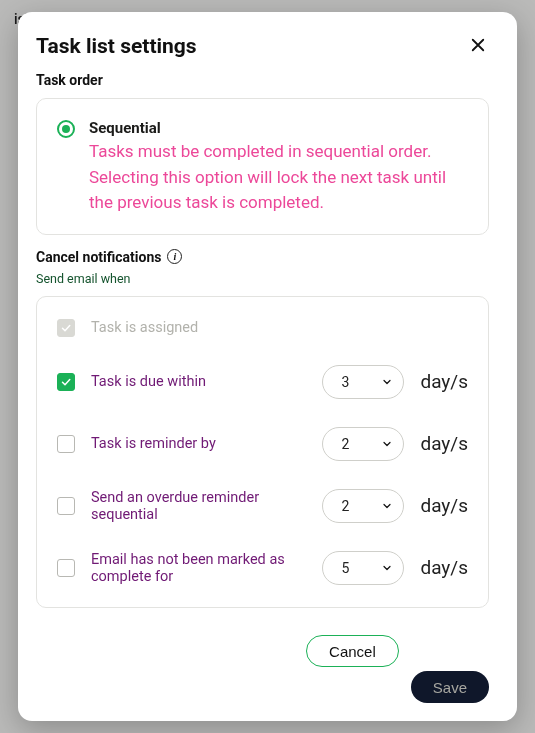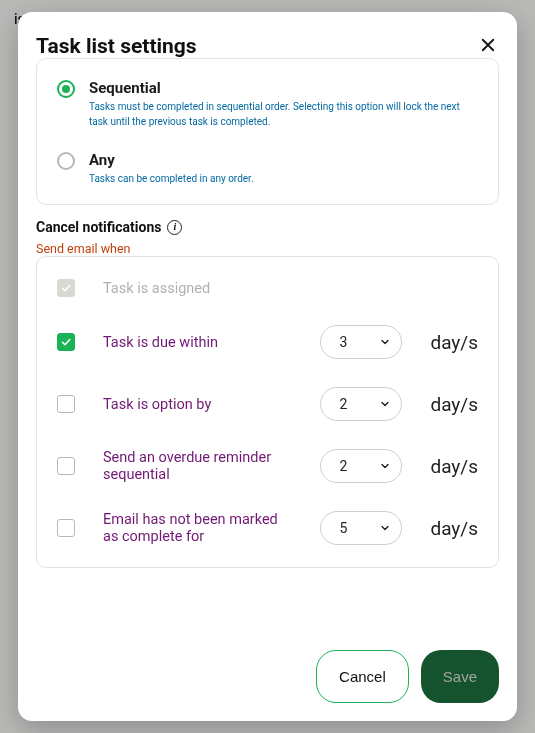--- a/index.html
+++ b/index.html
@@ -32,21 +32,21 @@
   }
   .modal {
     position: absolute;
     left: 18px;
     right: 18px;
     top: 12px;
     bottom: 12px;
     background: #fff;
     border-radius: 14px;
     box-shadow: 0 8px 30px rgba(0,0,0,0.25);
-    padding: 22px 18px 18px 18px;
+    padding: 22px 28px 18px 18px;
     display: flex;
     flex-direction: column;
     overflow: hidden;
   }
   .modal-header {
     display: flex;
     justify-content: space-between;
     align-items: flex-start;
   }
   .modal-title {
@@ -66,26 +66,27 @@
     font-size: 14px;
     font-weight: 700;
     color: #111;
     margin-top: 14px;
     display: flex;
     align-items: center;
     gap: 6px;
   }
   .subcaption {
     font-size: 12.5px;
-    color: #c2410c;
+    color: #14532d;
     margin-top: 6px;
   }
   .panel {
     border: 1px solid #e3e3e0;
     border-radius: 10px;
+    margin-top: 10px;
     padding: 8px 0;
   }
   .radio-row {
     display: flex;
     gap: 14px;
     padding: 12px 20px 10px 20px;
     cursor: pointer;
   }
   .radio-outer {
     flex: 0 0 auto;
@@ -105,42 +106,42 @@
     width: 8px; height: 8px;
     border-radius: 50%;
     background: #1bb157;
   }
   .radio-text .r-title {
     font-weight: 700;
     font-size: 15px;
     color: #1b1b19;
   }
   .radio-text .r-desc {
-    color: #0369a1;
-    font-size: 10px;
+    color: #ec4899;
+    font-size: 17px;
     line-height: 1.5;
     margin-top: 2px;
   }
   .info-icon {
     width: 15px; height: 15px;
     border: 1.4px solid #222;
     border-radius: 50%;
     display: inline-flex;
     align-items: center;
     justify-content: center;
     font-size: 10px;
     font-weight: 700;
     font-style: italic;
     font-family: Georgia, serif;
     line-height: 1;
   }
   .notify-row {
     display: flex;
     align-items: center;
-    gap: 28px;
+    gap: 16px;
     padding: 14px 20px;
   }
   .checkbox {
     flex: 0 0 auto;
     width: 18px; height: 18px;
     border: 1.5px solid #b8b8b3;
     border-radius: 3px;
     display: flex;
     align-items: center;
     justify-content: center;
@@ -188,35 +189,36 @@
   .footer {
     margin-top: auto;
     padding-top: 20px;
     display: flex;
     justify-content: flex-end;
     gap: 12px;
   }
   .btn {
     font-size: 15px;
     border-radius: 20px;
-    height: 53px;
+    height: 32px;
     padding: 0 22px;
     cursor: pointer;
     font-weight: 500;
   }
   .btn-cancel {
     background: #fff;
     border: 1.5px solid #1bb157;
     color: #111;
   }
   .btn-save {
-    background: #14532d;
+    background: #0f172a;
     border: none;
     color: #a6a6a0;
     cursor: default;
+    margin-top: 36px;
   }
 </style>
 </head>
 <body>
 
 <div class="bg-page">
   <div class="bg-fragment">isible to task owners and any watchers assigned to it.</div>
 </div>
 
 <div class="overlay"></div>
@@ -225,38 +227,32 @@
 
   <div class="modal-header">
     <h1 class="modal-title">Task list settings</h1>
     <button class="close-btn" aria-label="Close">
       <svg viewBox="0 0 24 24">
           <path d="M5 5 L19 19 M19 5 L5 19" stroke="#111" stroke-width="2.4" stroke-linecap="round" fill="none"></path>
         </svg>
     </button>
   </div>
 
+  <div class="section-label">Task order</div>
 
   <div class="panel">
 
     <label class="radio-row">
       <span class="radio-outer selected"></span>
       <span class="radio-text">
         <div class="r-title">Sequential</div>
         <div class="r-desc">Tasks must be completed in sequential order. Selecting this option will lock the next task until the previous task is completed.</div>
       </span>
     </label>
 
-    <label class="radio-row">
-      <span class="radio-outer"></span>
-      <span class="radio-text">
-        <div class="r-title">Any</div>
-        <div class="r-desc">Tasks can be completed in any order.</div>
-      </span>
-    </label>
 
   </div>
 
   <div class="section-label">
     <span>Cancel notifications</span>
     <span class="info-icon">i</span>
   </div>
   <div class="subcaption">Send email when</div>
 
   <div class="panel">
@@ -281,21 +277,21 @@
         <span>3</span>
         <svg viewBox="0 0 24 24">
             <path d="M6 9 L12 15 L18 9" fill="none" stroke="#111" stroke-width="2.4" stroke-linecap="round" stroke-linejoin="round"></path>
           </svg>
       </span>
       <span class="unit">day/s</span>
     </div>
 
     <div class="notify-row">
       <span class="checkbox"></span>
-      <span class="row-label">Task is option by</span>
+      <span class="row-label">Task is reminder by</span>
       <span class="days-select">
         <span>2</span>
         <svg viewBox="0 0 24 24">
             <path d="M6 9 L12 15 L18 9" fill="none" stroke="#111" stroke-width="2.4" stroke-linecap="round" stroke-linejoin="round"></path>
           </svg>
       </span>
       <span class="unit">day/s</span>
     </div>
 
     <div class="notify-row">

